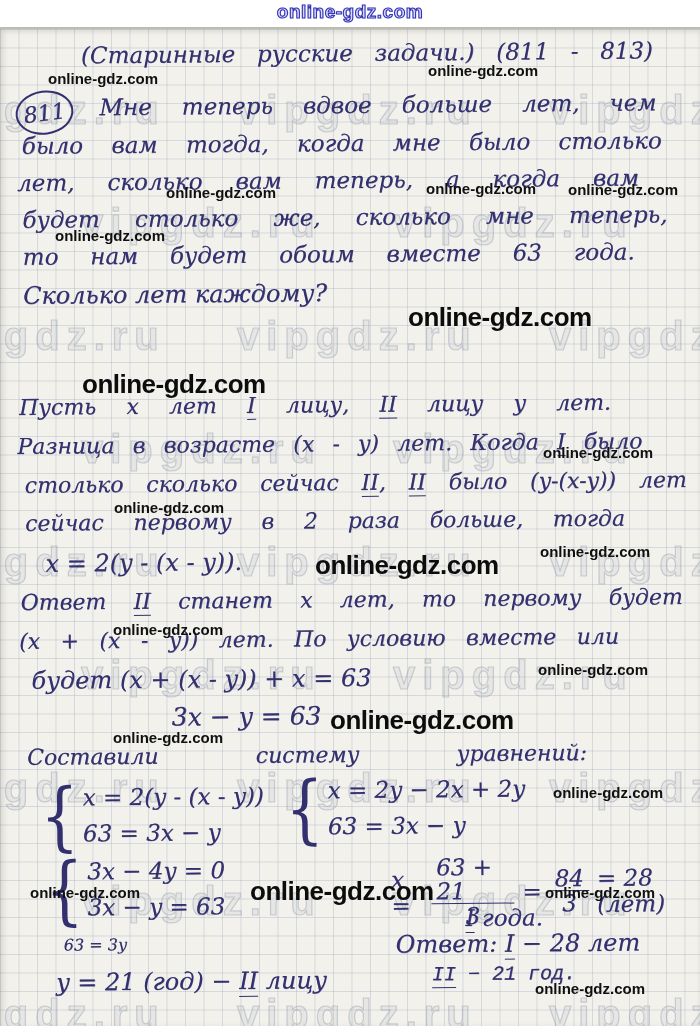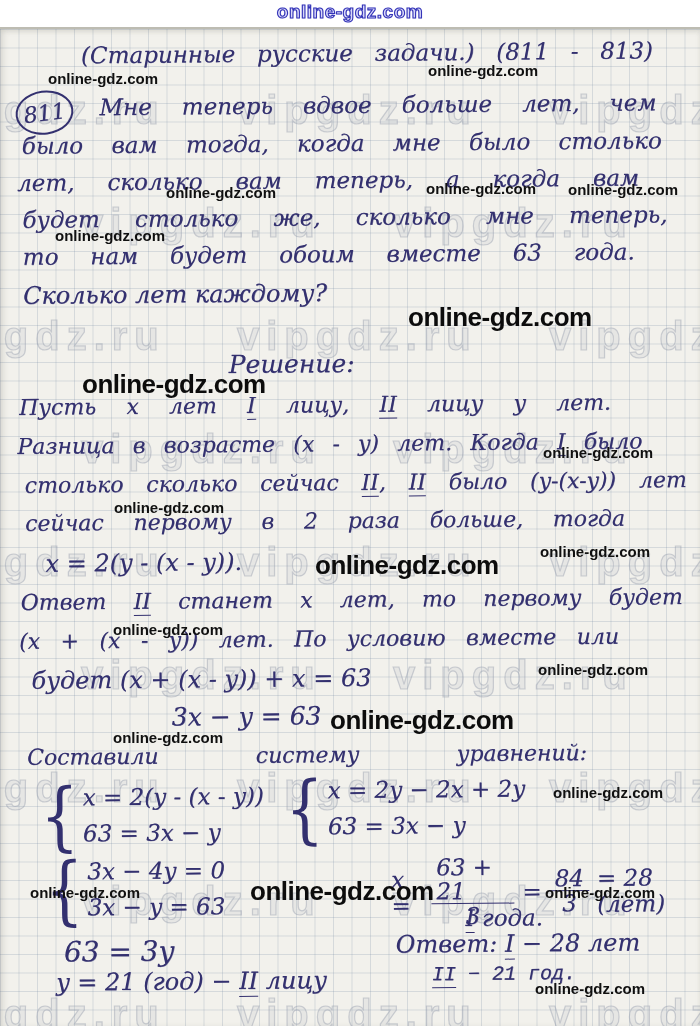--- a/index.html
+++ b/index.html
@@ -104,33 +104,32 @@
     </div>
 
     <div id="lines-host">
         <div class="hw just" style="left: 85px; top: 40px; font-size: 23px; width: 572px;"><span>(Старинные русские задачи.) (811 - 813)</span></div>
         <div class="hw just" style="left: 103px; top: 92px; font-size: 23px; width: 557px;"><span>Мне теперь вдвое больше лет, чем</span></div>
         <div class="hw just" style="left: 25px; top: 130px; font-size: 23px; width: 640px;"><span>было вам тогда, когда мне было столько</span></div>
         <div class="hw just" style="left: 20px; top: 167px; font-size: 23px; width: 622px;"><span>лет, сколько вам теперь, а когда вам</span></div>
         <div class="hw just" style="left: 25px; top: 204px; font-size: 23px; width: 645px;"><span>будет столько же, сколько мне теперь,</span></div>
         <div class="hw just" style="left: 25px; top: 241px; font-size: 23px; width: 612px;"><span>то нам будет обоим вместе 63 года.</span></div>
         <div class="hw" style="left: 25px; top: 280px; font-size: 24px;"><span>Сколько лет каждому?</span></div>
-        <div class="hw" style="left: 230px; top: 350px; font-size: 25px;"><span>Решение:</span></div>
         <div class="hw just" style="left: 20px; top: 392px; font-size: 22px; width: 592px;"><span>Пусть x лет </span><span class="u">I</span><span> лицу, </span><span class="u">II</span><span> лицу y лет.</span></div>
         <div class="hw just" style="left: 18px; top: 431px; font-size: 22px; width: 625px;"><span>Разница в возрасте (x - y) лет. Когда </span><span class="u">I</span><span> было</span></div>
         <div class="hw just" style="left: 25px; top: 470px; font-size: 22px; width: 662px;"><span>столько сколько сейчас </span><span class="u">II</span><span>, </span><span class="u">II</span><span> было (y-(x-y)) лет</span></div>
         <div class="hw just" style="left: 25px; top: 508px; font-size: 22px; width: 600px;"><span>сейчас первому в 2 раза больше, тогда</span></div>
         <div class="hw" style="left: 45px; top: 548px; font-size: 24px;"><span>x = 2(y - (x - y)).</span></div>
         <div class="hw just" style="left: 20px; top: 587px; font-size: 22px; width: 662px;"><span>Ответ </span><span class="u">II</span><span> станет x лет, то первому будет</span></div>
         <div class="hw just" style="left: 18px; top: 626px; font-size: 22px; width: 600px;"><span>(x + (x - y)) лет. По условию вместе или</span></div>
         <div class="hw" style="left: 30px; top: 665px; font-size: 24px;"><span>будет (x + (x - y)) + x = 63</span></div>
         <div class="hw" style="left: 170px; top: 702px; font-size: 25px;"><span>3x − y = 63</span></div>
         <div class="hw just" style="left: 25px; top: 742px; font-size: 22px; width: 560px;"><span>Составили систему уравнений:</span></div>
         <div class="hw" style="left: 462px; top: 906px; font-size: 23px;"><span class="u">I</span><span> года.</span></div>
-        <div class="hw" style="left: 60px; top: 934px; font-size: 28px; text-align: right;"><span>63 = 3y</span></div>
+        <div class="hw" style="left: 60px; top: 934px; font-size: 16px; text-align: right;"><span>63 = 3y</span></div>
         <div class="hw" style="left: 392px; top: 932px; font-size: 24px;"><span>Ответ: </span><span class="u">I</span><span> − 28 лет</span></div>
         <div class="hw" style="left: 52px; top: 967px; font-size: 24px;"><span>y = 21 (год) − </span><span class="u">II</span><span> лицу</span></div>
         <div class="hw" style="left: 428px; top: 964px; font-size: 20px; font-family: Liberation Mono, monospace;"><span class="u">II</span><span> − 21 год.</span></div>
       </div>
     <div id="systems-host">
         <div class="sys" style="left: 38px; top: 778px;">
           <span class="brace">{</span>
           <div class="rows">
             <div class="hw-row">x = 2(y - (x - y))</div>
             <div class="hw-row">63 = 3x − y</div>

